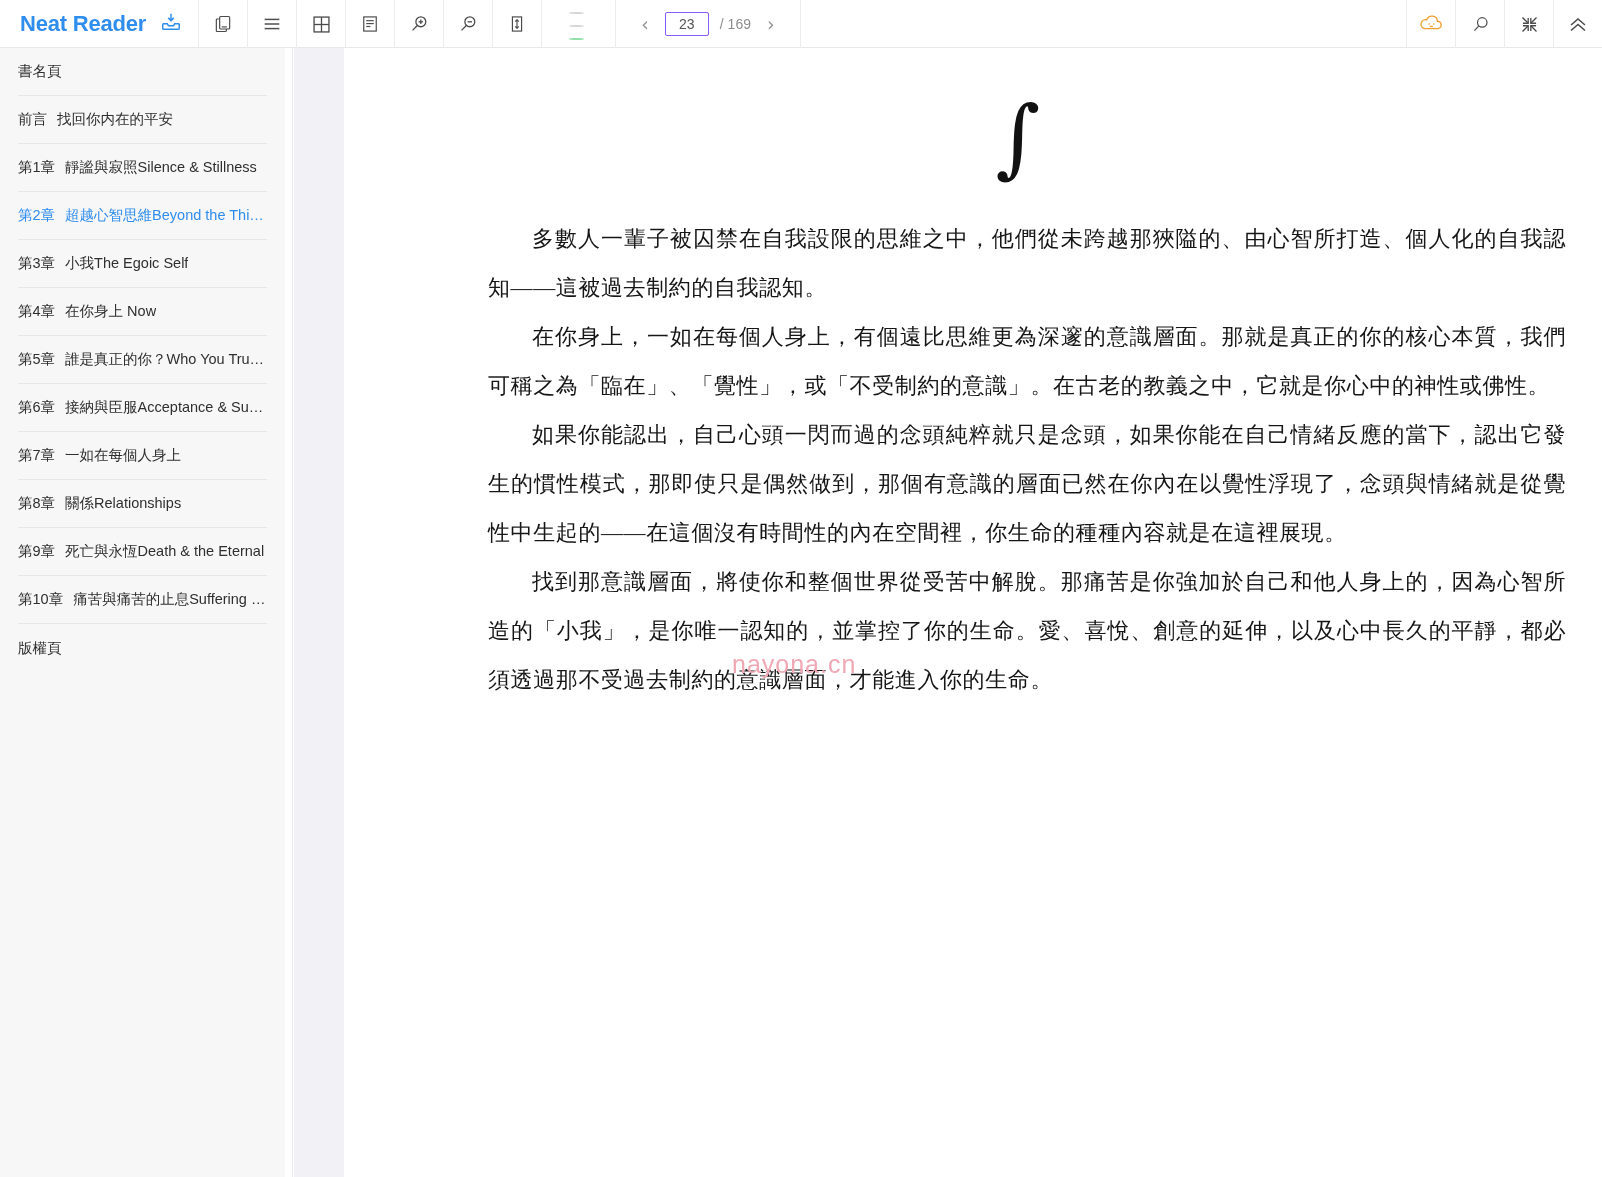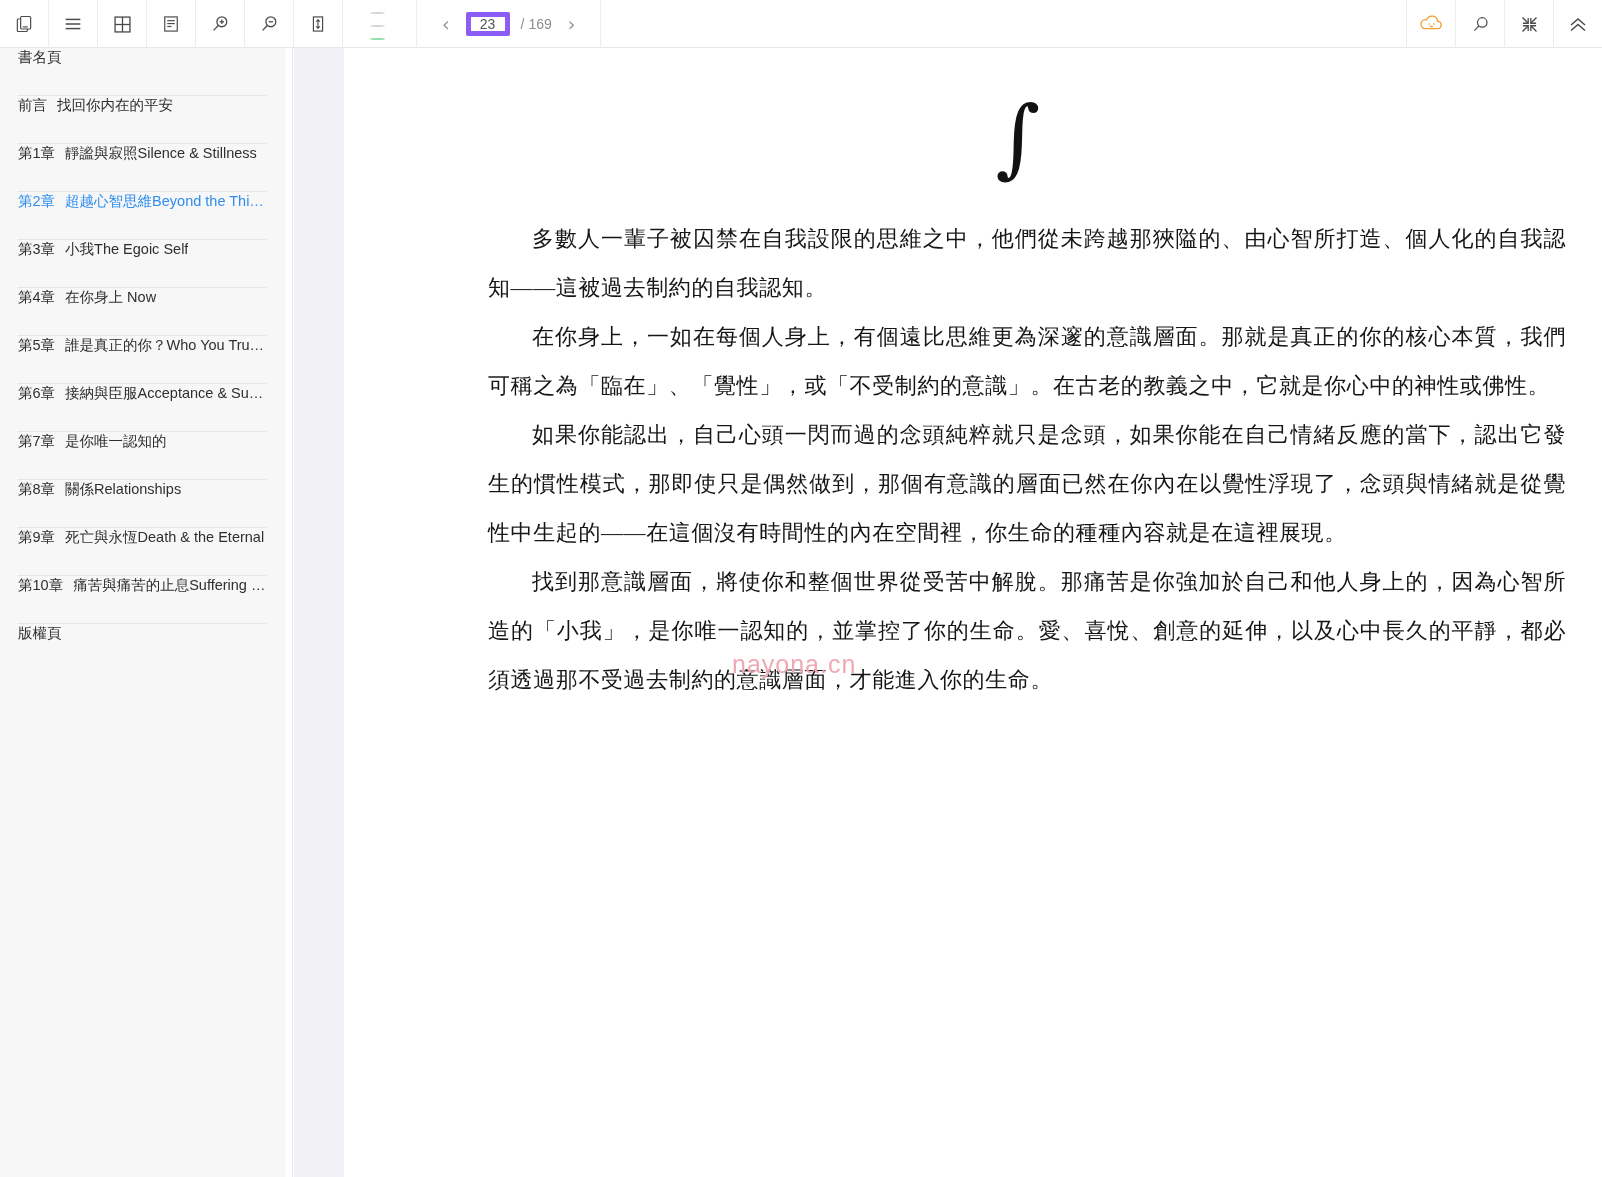--- a/index.html
+++ b/index.html
@@ -36,41 +36,41 @@
     width: 15px; height: 15px; border-radius: 50%;
     border: 1px solid #d6d6d6;
   }
   .pager { padding: 0 20px; gap: 11px; }
   .pg-arrow {
     font-size: 19px; color: #9a9a9a; line-height: 1;
     padding: 2px 5px; font-family: "DejaVu Sans", sans-serif;
   }
   .pg-input {
     width: 44px; height: 24px;
-    border: 5px solid #8b5cf6; border-radius: 2px;
+    border: 1px solid #8b5cf6; border-radius: 2px;
     background: #fff; color: #555; font-size: 14px;
     text-align: center; font-family: inherit; outline: none;
   }
   .pg-total { font-size: 14px; color: #8d8d8d; white-space: nowrap; text-align: right; }
   #toolbar-right {
     margin-left: auto; display: flex; align-items: stretch;
   }
   #toolbar-right .tb-cell { border-right: none; border-left: 1px solid #ededed; }
 
   
   #sidebar {
     position: absolute; top: 48px; left: 0;
     width: 285px; height: 1129px;
     background: #f7f7f8;
     overflow: hidden;
     padding: 0 18px;
   }
   .toc-item {
     height: 48px;
-    display: flex; align-items: flex-start;
+    display: flex; align-items: center;
     border-bottom: 1px solid #e6e6e7;
     font-size: 14.5px; color: #2f2f2f;
     white-space: nowrap; overflow: hidden;
     cursor: pointer;
   }
   .toc-item .num { margin-right: 10px; flex: 0 0 auto; }
   .toc-item .ttl {
     overflow: hidden; text-overflow: ellipsis; white-space: nowrap;
   }
   .toc-item.active { color: #2f8ded; }
@@ -132,20 +132,31 @@
     letter-spacing: 1px;
     pointer-events: none;
     user-select: none;
   }
 </style>
 </head>
 <body>
 
 <div id="toolbar">
 
+  <div class="tb-cell tb-brand">
+    <span class="brand-text">Neat Reader</span>
+    <span style="cursor:pointer">
+      <svg width="22" height="22" viewBox="0 0 24 24" fill="none" stroke="#2f8ded" stroke-width="1.6">
+        <path d="M3 14v5a1 1 0 001 1h16a1 1 0 001-1v-5"></path>
+        <path d="M3 14h5l1.2 2h5.6L16 14h5"></path>
+        <path d="M12 3v7"></path>
+          <path d="M9 7.5l3 3 3-3"></path>
+      </svg>
+    </span>
+  </div>
 
   <div class="tb-cell icon-btn">
     <svg width="20" height="20" viewBox="0 0 24 24" fill="none" stroke="#4a4a4a" stroke-width="1.4">
       <rect x="8" y="3" width="12" height="15" rx="1.2"></rect>
       <path d="M16 18v2a1 1 0 01-1 1H5a1 1 0 01-1-1V7a1 1 0 011-1h2"></path>
       <path d="M10.5 15.5h6"></path>
     </svg>
   </div>
 
   <div class="tb-cell icon-btn">
@@ -279,21 +290,21 @@
   <div class="toc-item">
     <span class="num">第5章</span>
     <span class="ttl">誰是真正的你？Who You Trul…</span>
   </div>
   <div class="toc-item">
     <span class="num">第6章</span>
     <span class="ttl">接納與臣服Acceptance &amp; Su…</span>
   </div>
   <div class="toc-item">
     <span class="num">第7章</span>
-    <span class="ttl">是你唯一認知的</span>
+    <span class="ttl">一如在每個人身上</span>
   </div>
   <div class="toc-item">
     <span class="num">第8章</span>
     <span class="ttl">關係Relationships</span>
   </div>
   <div class="toc-item">
     <span class="num">第9章</span>
     <span class="ttl">死亡與永恆Death &amp; the Eternal</span>
   </div>
   <div class="toc-item">

